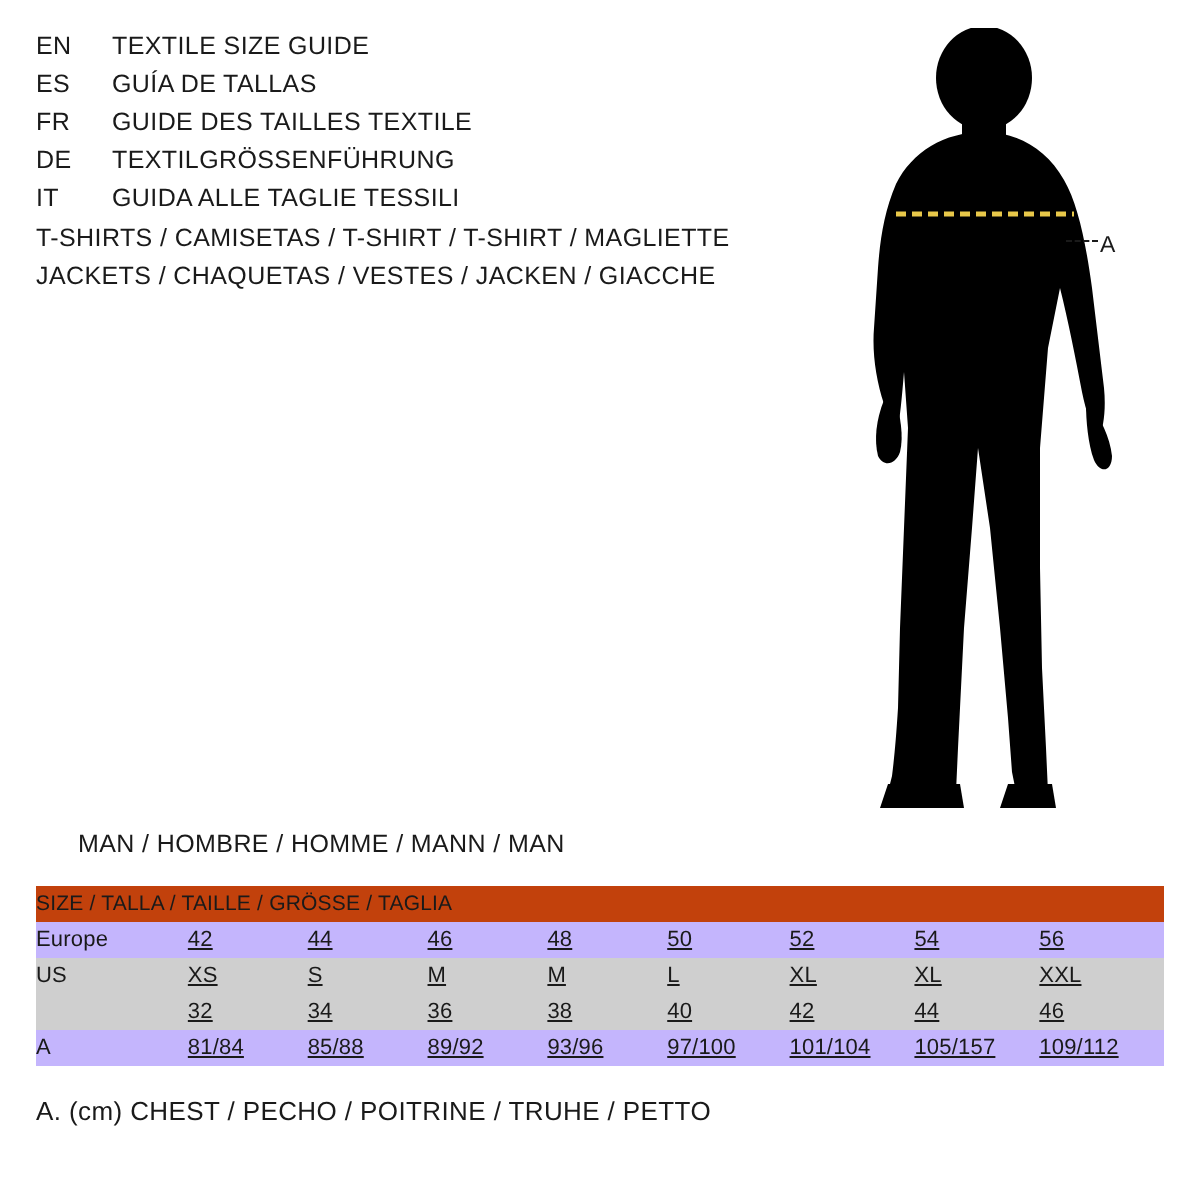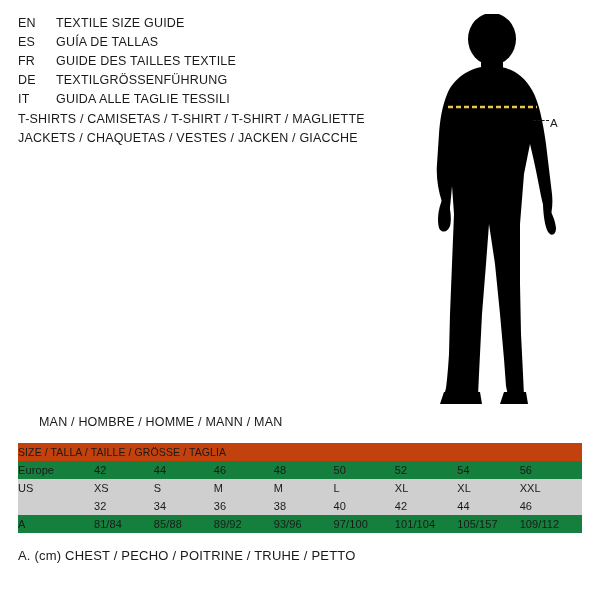--- a/index.html
+++ b/index.html
@@ -113,30 +113,31 @@
   }
   tr.head-row td {
     background: #c2410c;
     font-size: 10.5px;
   }
   tr.alt-dark td {
     background: #cfcfcf;
     margin-top: 28px;
   }
   tr.alt-light td {
-    background: #15803d;
+    background: #c4b5fd;
   }
   td.label-cell {
     width: 86px;
     padding-left: 4px;
   }
   td.val-cell {
     width: 68px;
     text-align: left;
     padding-left: 2px;
+    text-decoration: underline;
   }
 
   .footnote {
     position: absolute;
     left: 18px;
     top: 548px;
     font-size: 13px;
     letter-spacing: 0.2px;
     color: #1a1a1a;
   }

